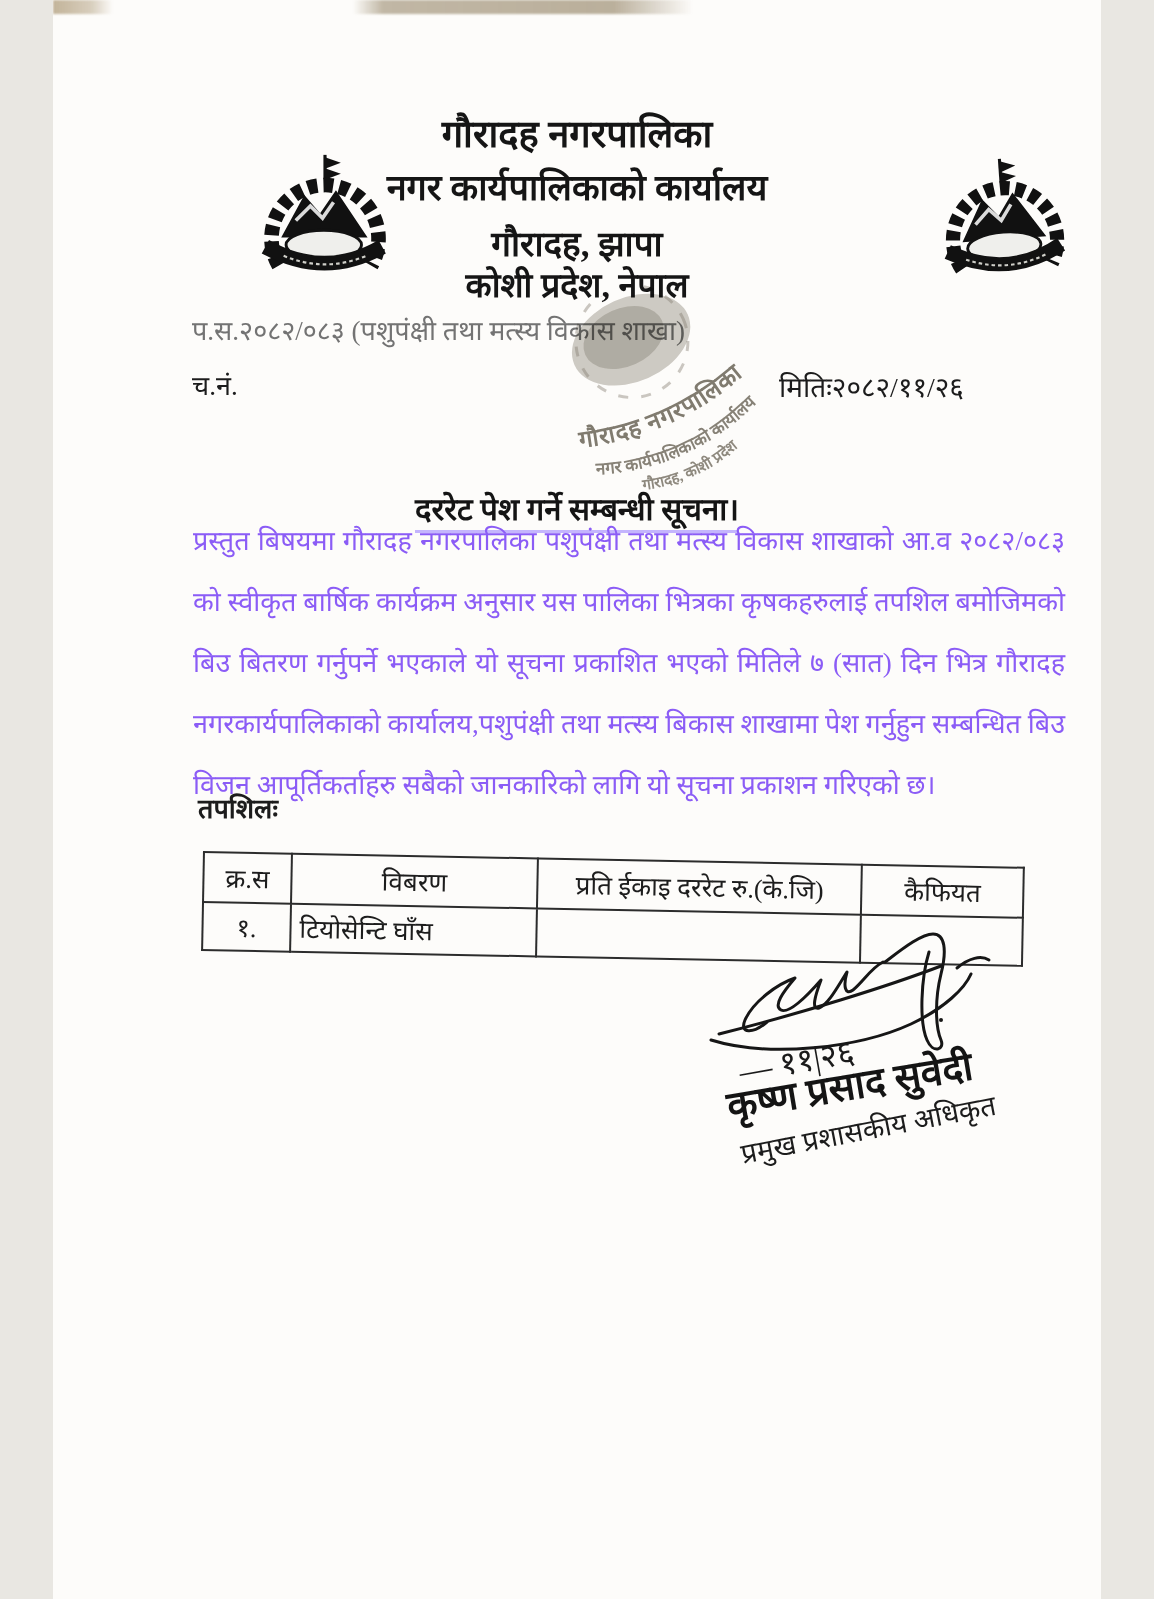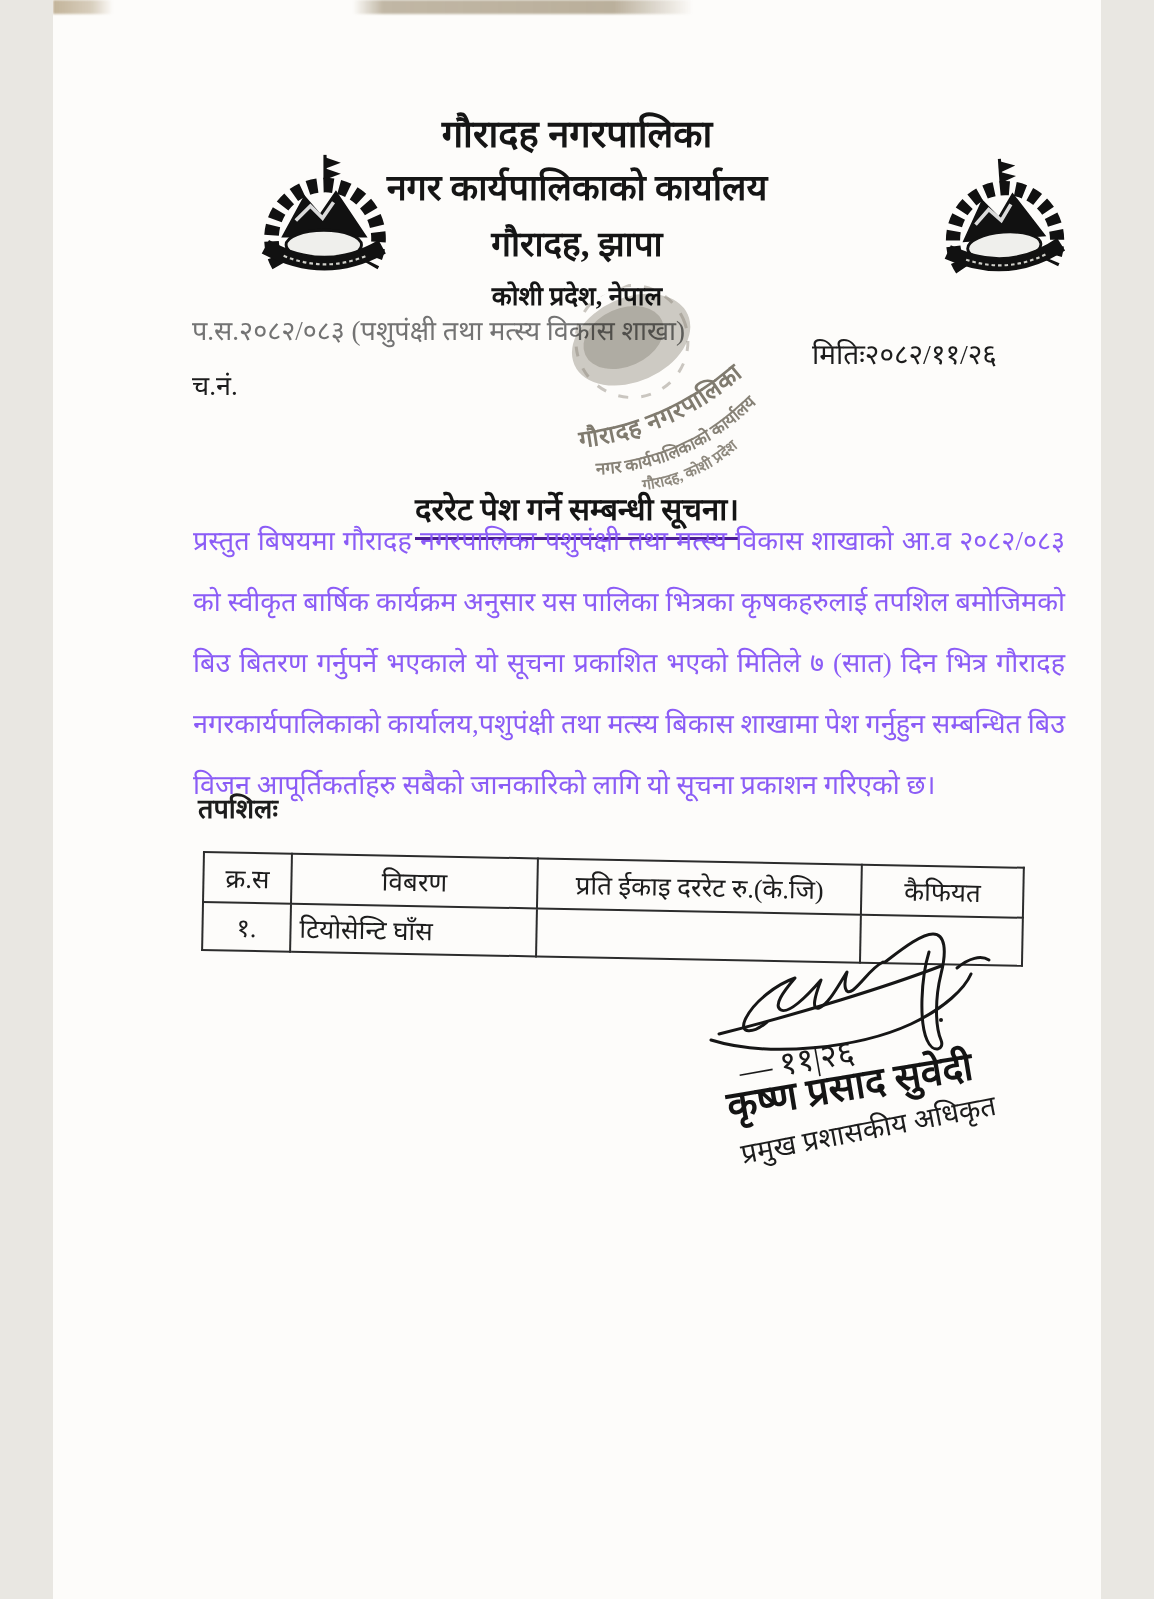--- a/index.html
+++ b/index.html
@@ -19,30 +19,30 @@
         rgba(146,120,74,.55) 0px, rgba(146,120,74,.35) 38px, rgba(146,120,74,0) 60px,
         rgba(146,120,74,0) 300px, rgba(120,100,62,.45) 330px, rgba(120,100,62,.5) 560px,
         rgba(120,100,62,0) 640px, rgba(120,100,62,0) 1060px,
         rgba(150,128,84,.5) 1090px, rgba(150,128,84,.55) 1154px);
     filter:blur(1px);
   }
   .hline{position:absolute;left:0;right:0;text-align:center;font-weight:700;color:#151515;}
   .h1{top:106px;font-size:38px;}
   .h2{top:162px;font-size:36px;}
   .h3{top:219px;font-size:35px;}
-  .h4{top:277px;font-size:26px;}
+  .h4{top:261px;font-size:34px;}
   .emblem{position:absolute;}
   .emblem.left{left:196px;top:150px;width:152px;height:146px;}
   .emblem.right{left:872px;top:154px;width:158px;height:142px;transform:rotate(-4deg);}
   .refline{position:absolute;left:139px;top:311px;font-size:27px;color:#737373;}
   .chno{position:absolute;left:139px;top:351px;font-size:27px;color:#1c1c1c;margin-top:15px;}
-  .dateline{position:absolute;left:726px;top:334px;font-size:28px;color:#1c1c1c;margin-left:33px;}
+  .dateline{position:absolute;left:726px;top:367px;font-size:28px;color:#1c1c1c;}
   .addressee{position:absolute;left:143px;top:404px;font-size:27px;color:#1c1c1c;}
   .subject{position:absolute;left:0;right:0;top:487px;text-align:center;font-size:31px;font-weight:700;color:#141414;}
-  .subject span{border-bottom:3px solid #4c1d95;padding-bottom:10px;}
+  .subject span{border-bottom:3px solid #c4b5fd;padding-bottom:3px;}
   .body-par{
     position:absolute;left:140px;top:511px;width:872px;
     font-size:27px;line-height:61px;color:#8b5cf6;
     text-align:justify;
   }
   .details-label{position:absolute;left:145px;top:789px;font-size:27px;font-weight:600;color:#1c1c1c;}
   table.tbl{
     position:absolute;left:150px;top:851px;width:822px;
     border-collapse:collapse;
     transform:rotate(1.1deg);transform-origin:0 0;

